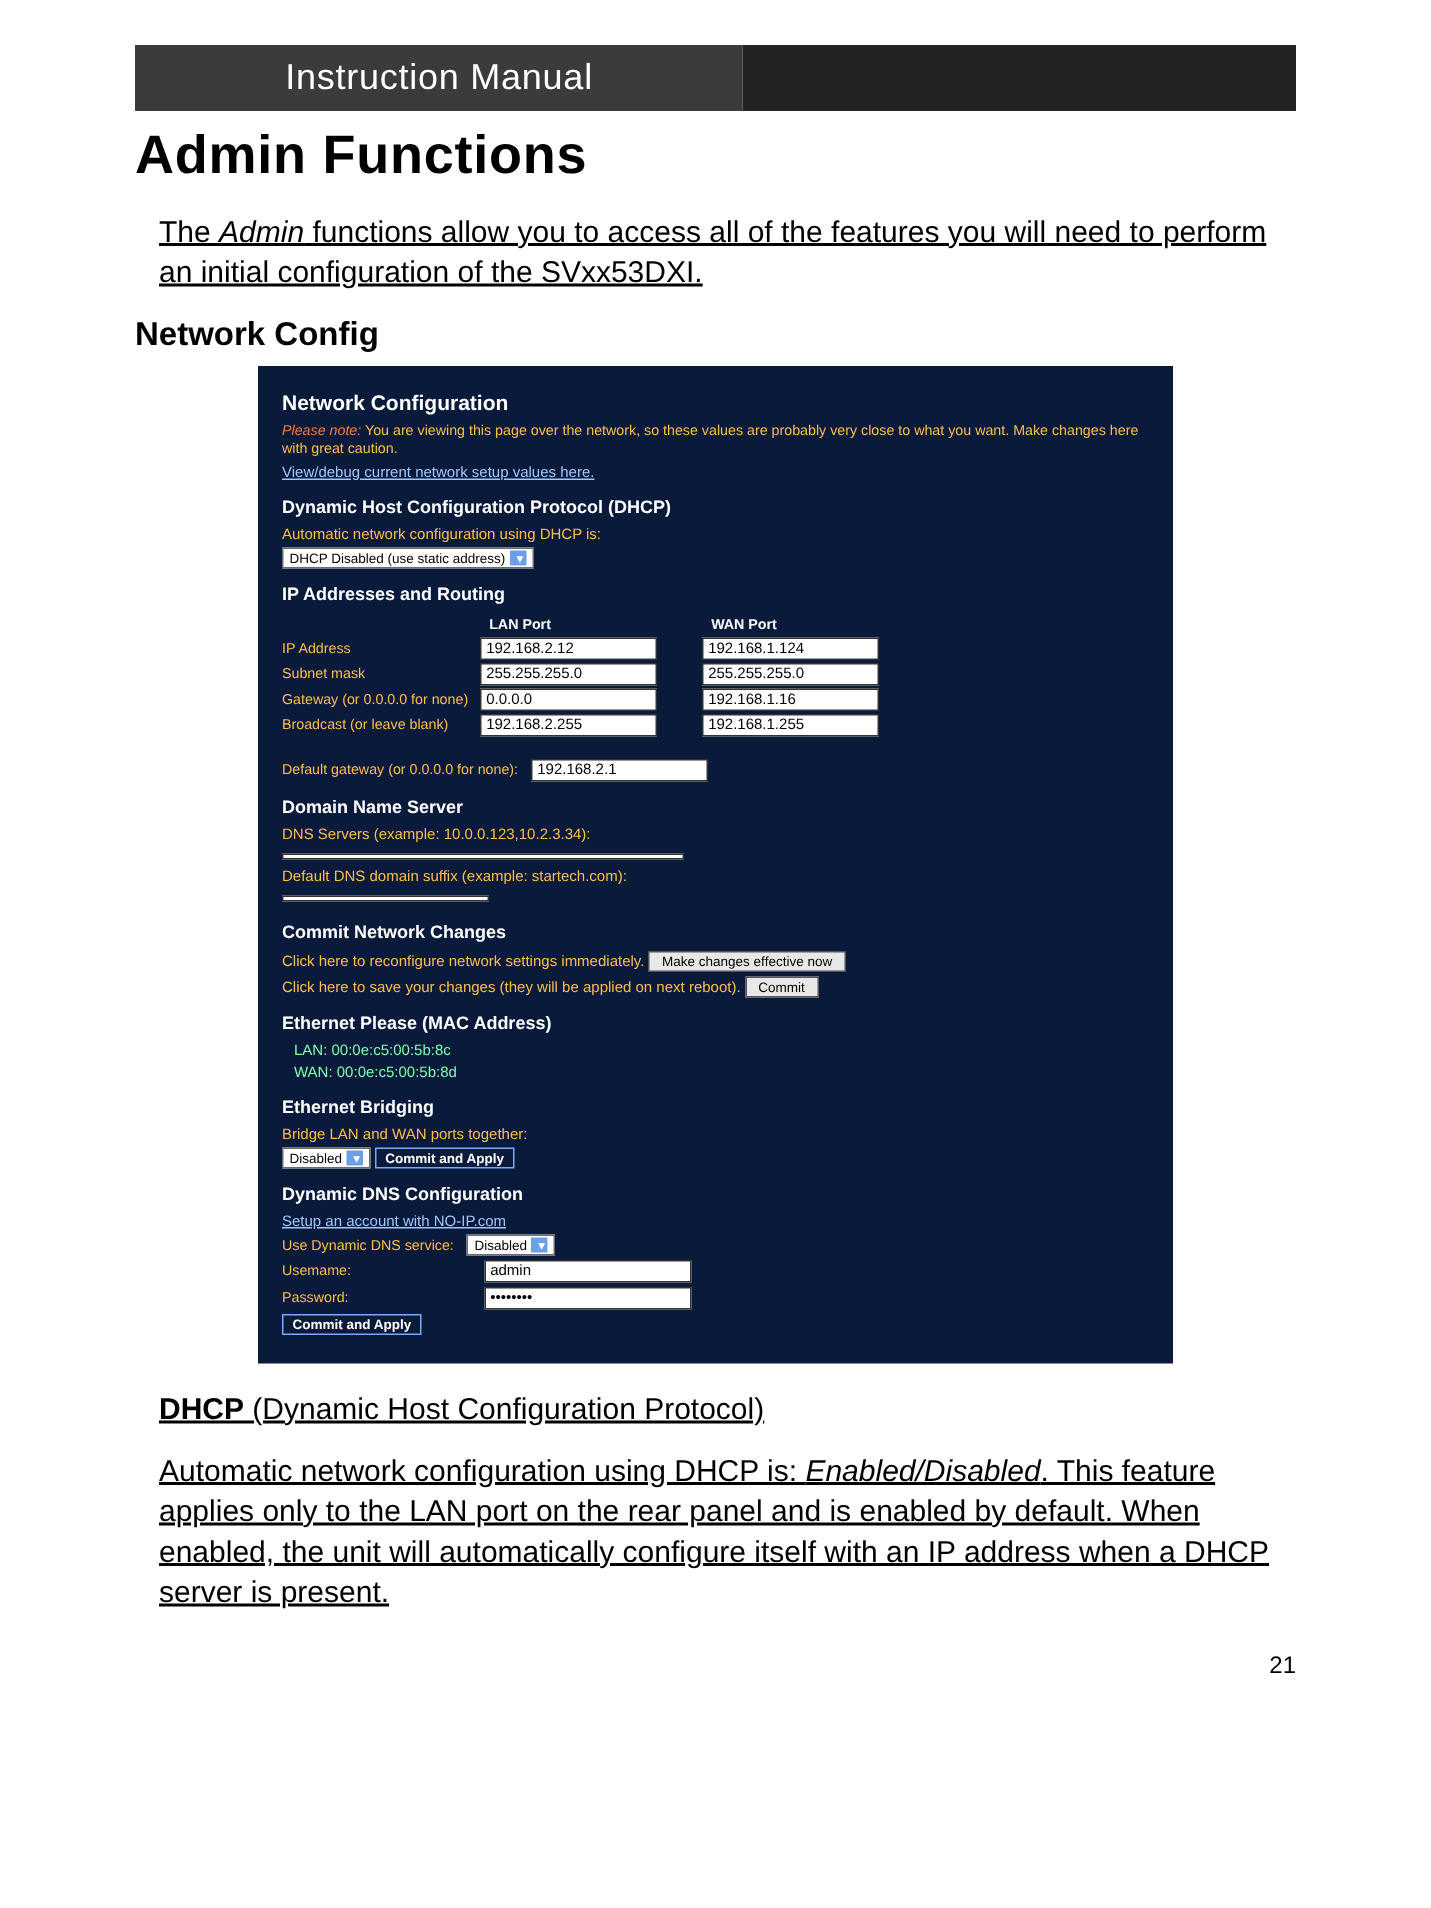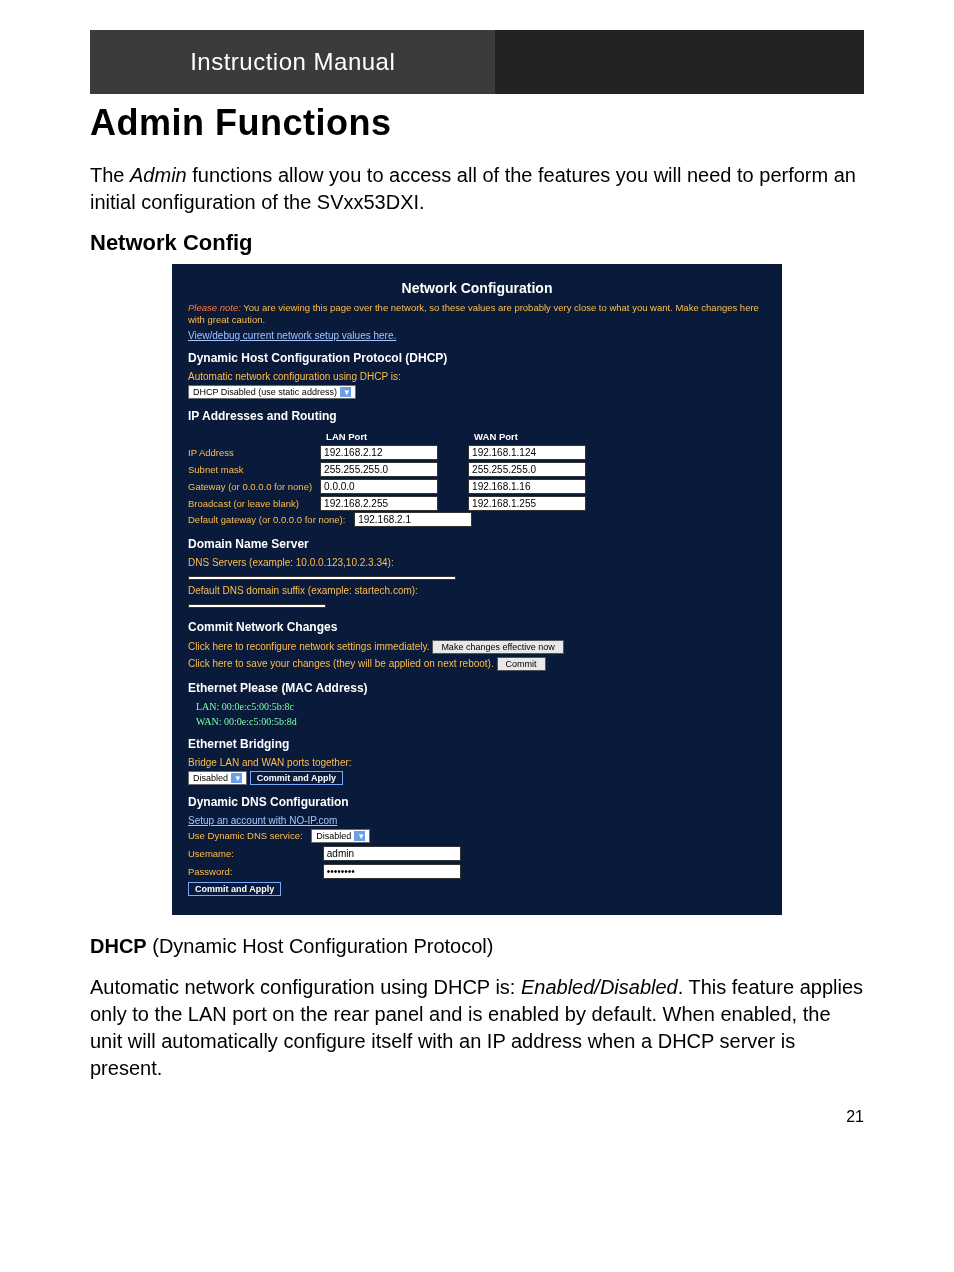--- a/index.html
+++ b/index.html
@@ -7,21 +7,21 @@
     padding: 0;
     font-family: Arial, Helvetica, sans-serif;
     background: #fff;
     color: #000;
     width: 954px;
   }
   .page {
     padding: 30px 90px 40px 90px;
   }
   .header-bar {
-    height: 64px;
+    height: 44px;
     display: flex;
     align-items: stretch;
     margin-bottom: 4px;
   }
   .header-left {
     flex: 1.1;
     background: #3b3b3b;
     display: flex;
     align-items: center;
     justify-content: center;
@@ -41,21 +41,22 @@
     font-family: "Arial Narrow", Arial, sans-serif;
     font-stretch: condensed;
     font-weight: 600;
     font-size: 36px;
     margin: 8px 0 18px 0;
     letter-spacing: 0.5px;
   }
   p.body {
     font-size: 20px;
     line-height: 1.35;
-    margin: 0 0 14px 0;
+    margin: 0 0 14px 16px;
+    text-decoration: underline;
   }
   .italic { font-style: italic; }
   h2.sub {
     font-size: 22px;
     font-weight: bold;
     margin: 6px 0 8px 0;
   }
   .screenshot-wrap {
     display: flex;
     justify-content: center;
@@ -68,31 +69,30 @@
     font-family: Verdana, Arial, sans-serif;
     font-size: 10px;
     padding: 12px 16px 16px 16px;
     box-sizing: border-box;
   }
   .screenshot h3 {
     font-size: 14px;
     font-weight: bold;
     margin: 4px 0 6px 0;
     color: #fff;
-    text-align: center;
   }
   .screenshot h4 {
     font-size: 12px;
     font-weight: bold;
     margin: 10px 0 6px 0;
     color: #fff;
   }
   .yel { color: #ffbe4a; }
   .link { color: #9fc6ff; text-decoration: underline; }
-  .grn { color: #7fffb0; font-family: Liberation Serif, serif; font-size: 10px; }
+  .grn { color: #7fffb0; font-family: Liberation Sans, sans-serif; font-size: 10px; }
   .note { color: #ffbe4a; font-size: 9.5px; line-height: 1.3; }
   .note .em { color: #ff7a3a; font-style: italic; }
   .ctrl {
     display: inline-block;
     background: #fff;
     color: #000;
     border: 1px solid #6a6a6a;
     font-size: 9px;
     padding: 1px 4px;
     font-family: Verdana, Arial, sans-serif;
@@ -224,21 +224,21 @@
           <td><span class="inp">192.168.1.16</span></td>
         </tr>
         <tr>
           <td class="lbl">Broadcast (or leave blank)</td>
           <td><span class="inp">192.168.2.255</span></td>
           <td></td>
           <td><span class="inp">192.168.1.255</span></td>
         </tr>
       </tbody>
         </table>
-      <div class="row" style="margin-top:0;">
+      <div class="row" style="margin-top:14px;">
         <span class="lblinline">Default gateway (or 0.0.0.0 for none):</span>
         <span class="inp">192.168.2.1</span>
       </div>
 
       <h4>Domain Name Server</h4>
       <div class="row yel">DNS Servers (example: 10.0.0.123,10.2.3.34):</div>
       <div class="row"><span class="inp wide"></span></div>
       <div class="row yel">Default DNS domain suffix (example: startech.com):</div>
       <div class="row"><span class="inp med"></span></div>
 

